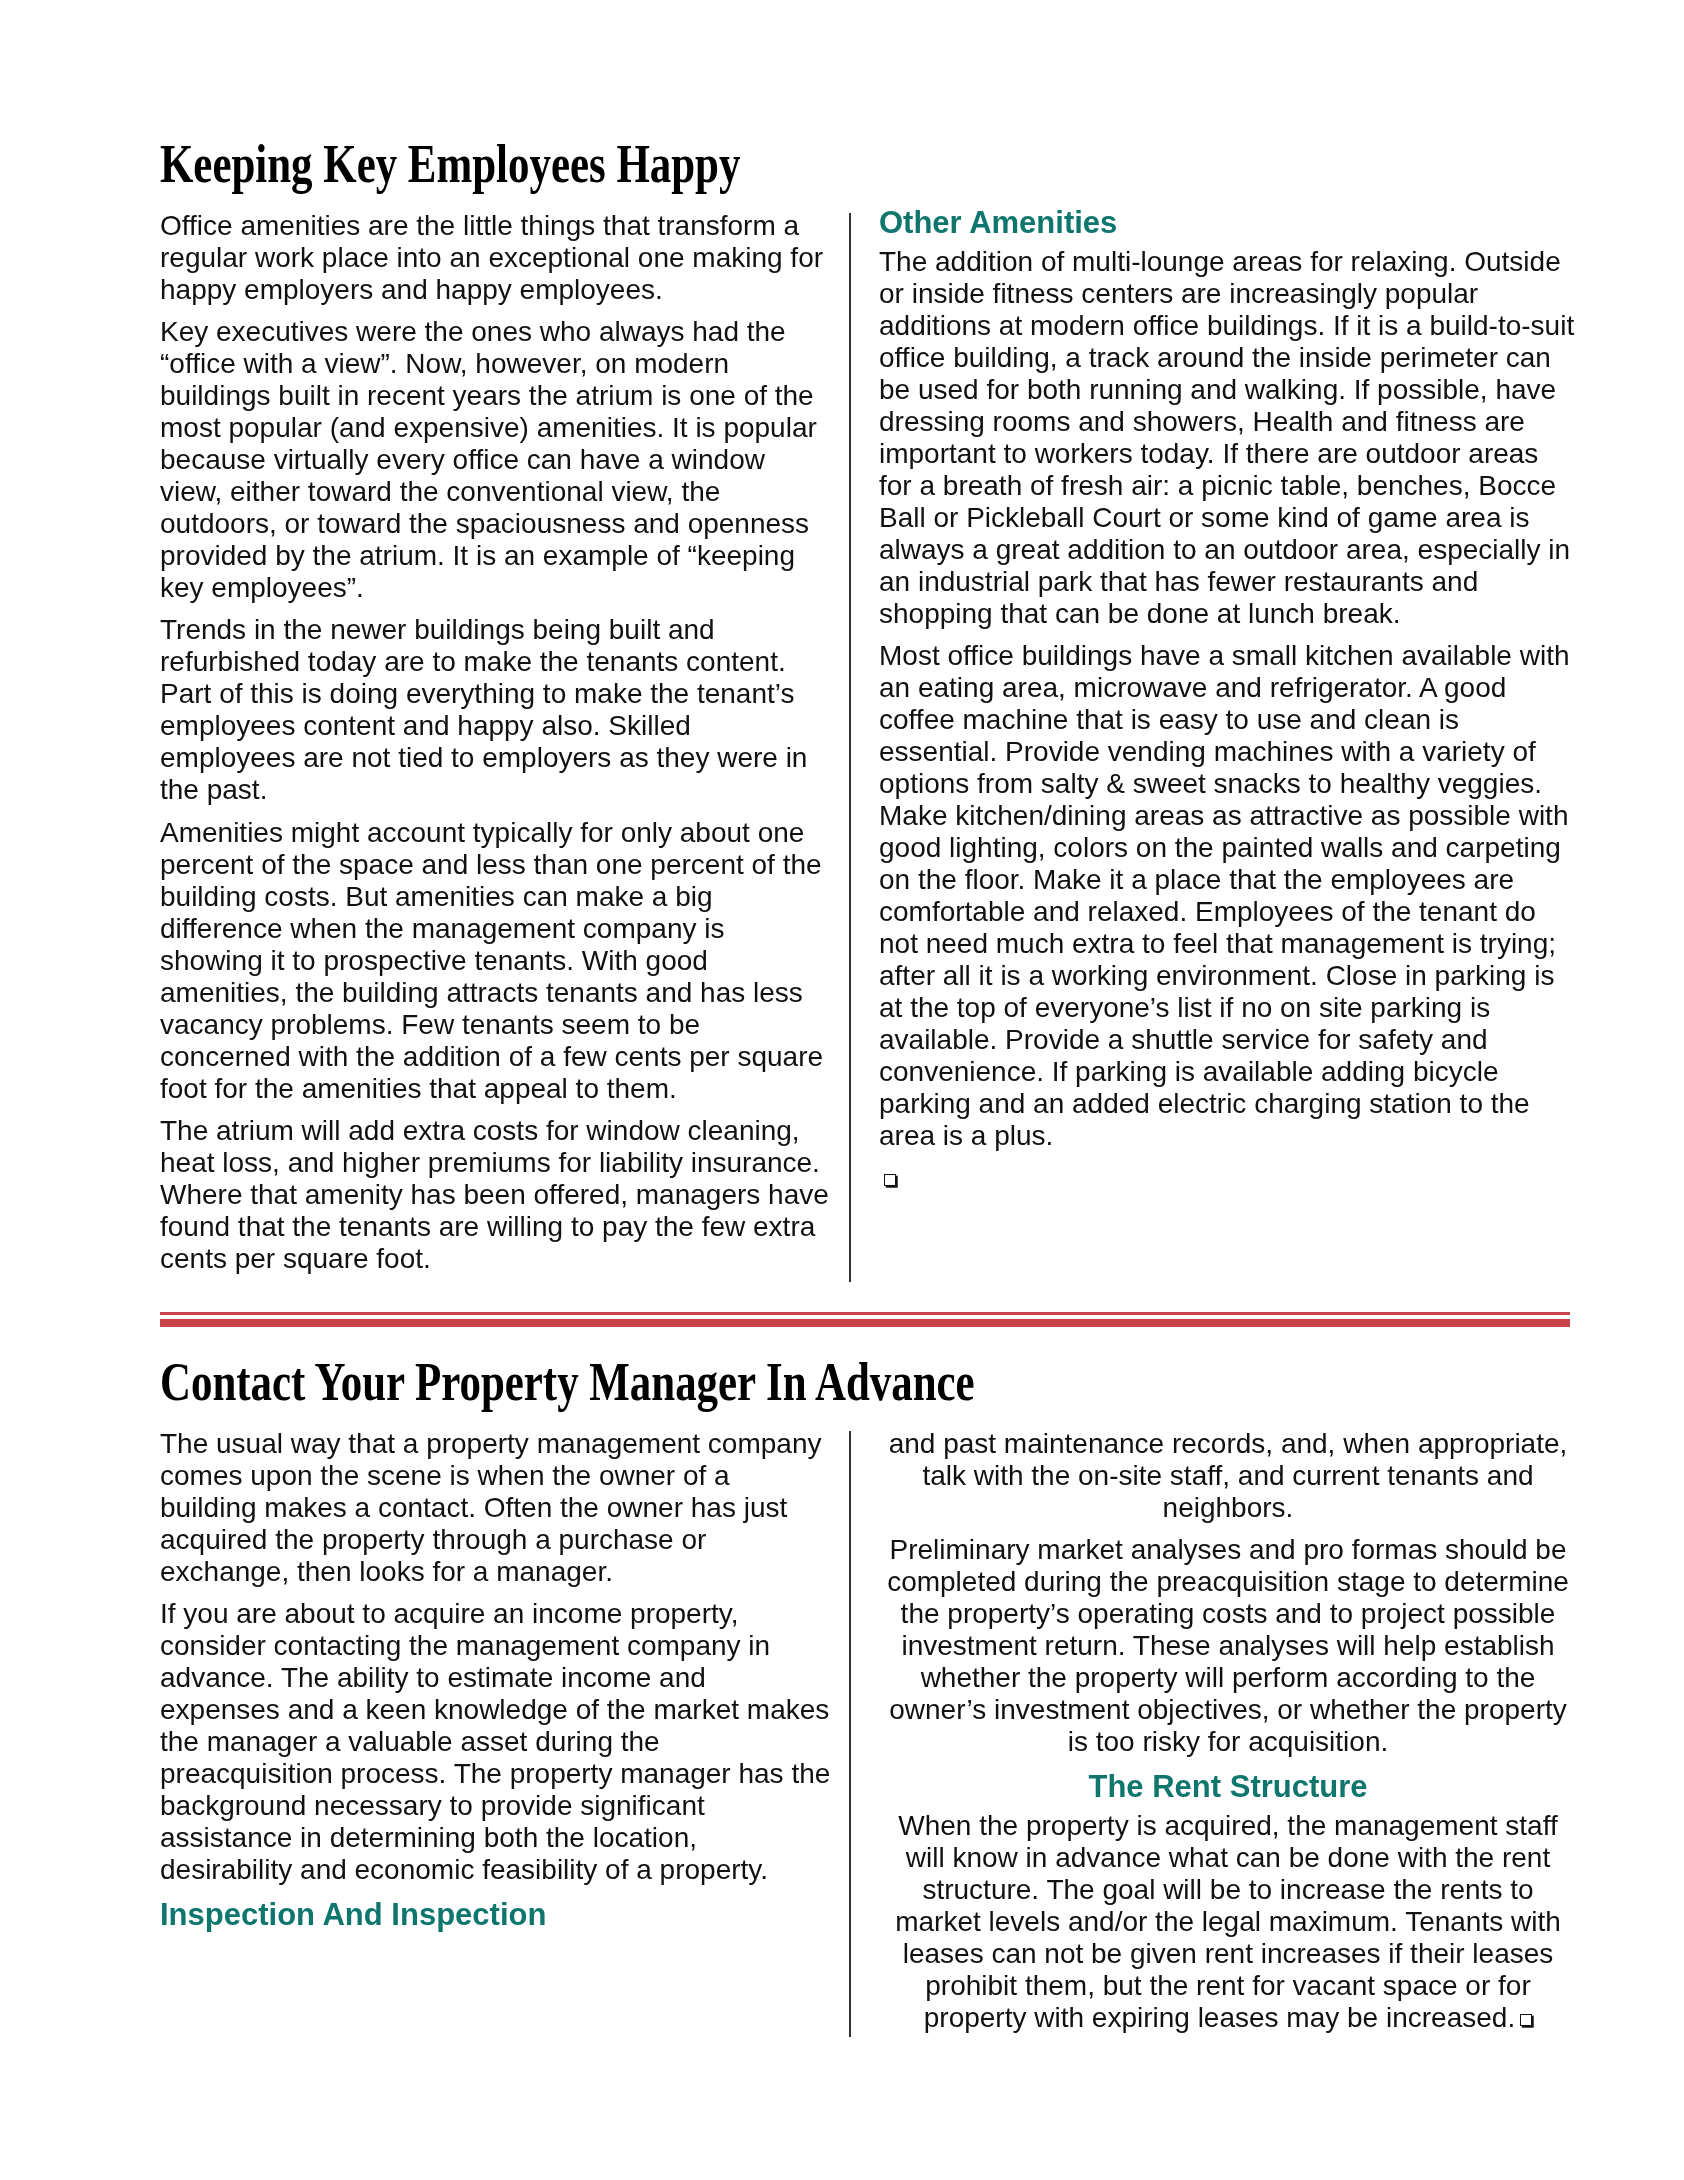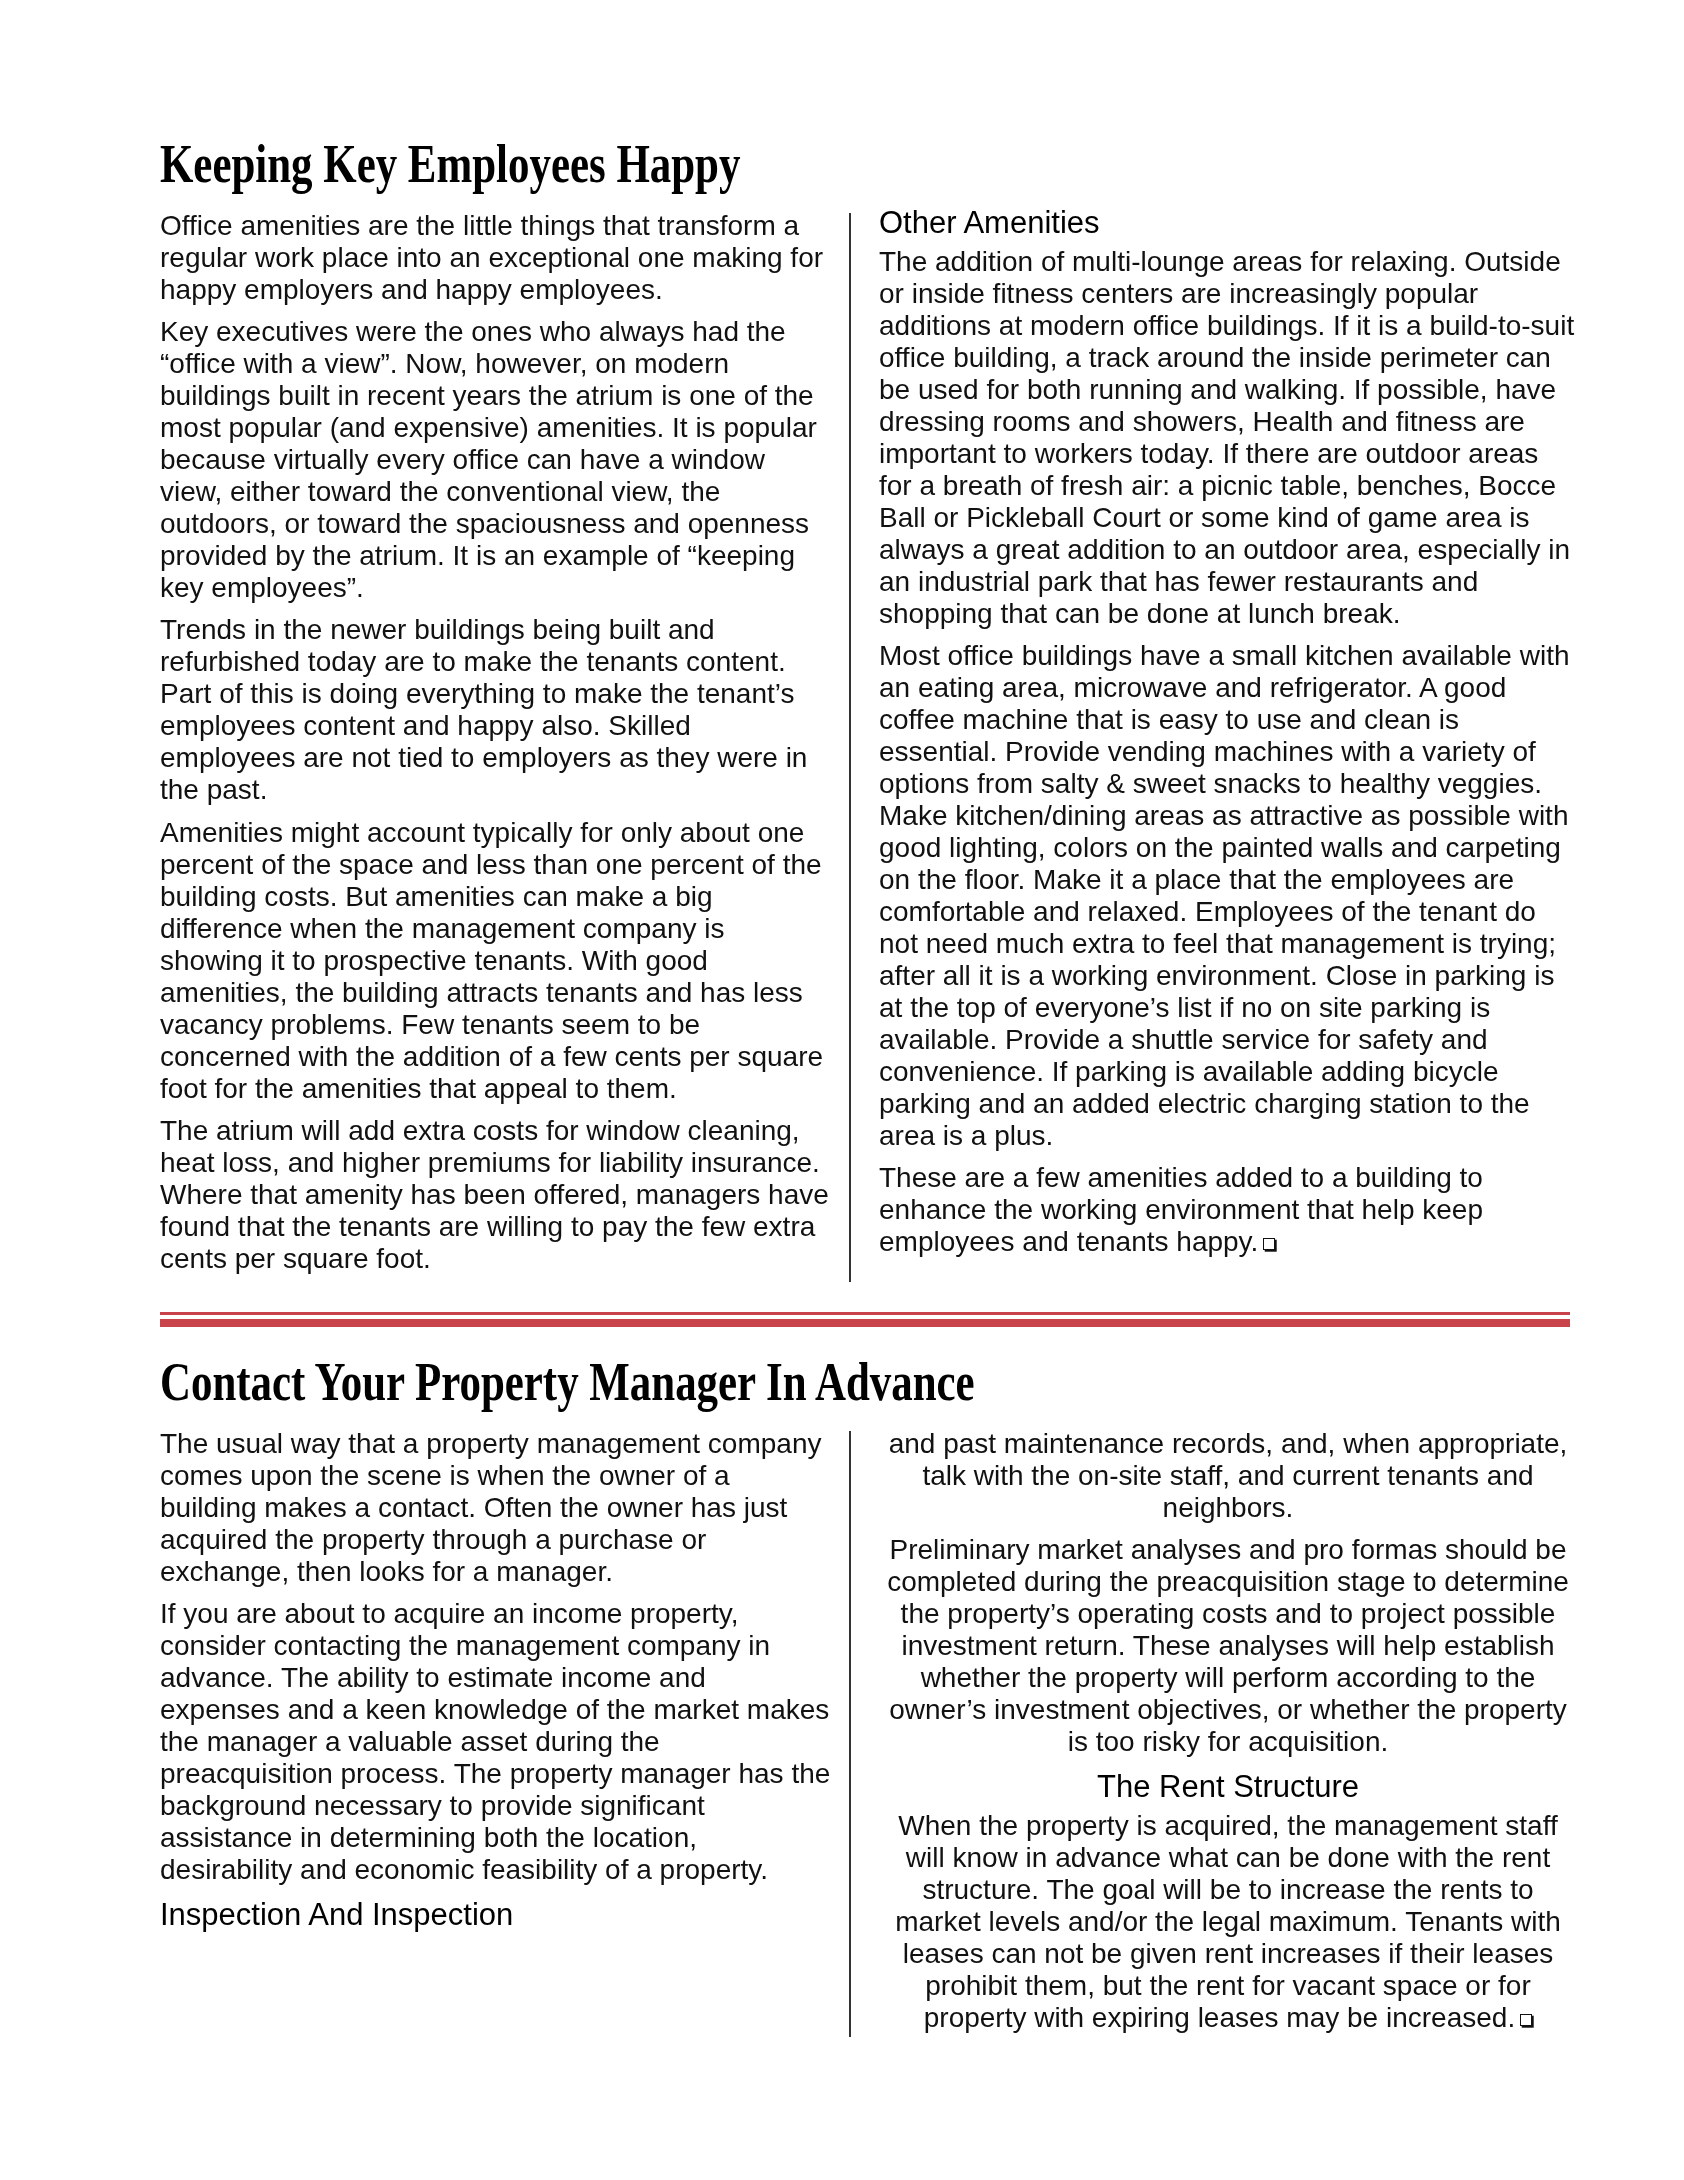--- a/index.html
+++ b/index.html
@@ -12,21 +12,21 @@
     transform: scaleX(0.78); transform-origin: left top;
     letter-spacing: 0px; white-space: nowrap; color: #000;
   }
   .col {
     position: absolute;
     font-family: "Liberation Sans", "DejaVu Sans", sans-serif;
     font-size: 28px; line-height: 32px; color: #111;
   }
   .col p { margin: 0 0 10.2px 0; }
   .col h3 {
-    margin: 0 0 5.1px 0; font-size: 31px; line-height: 37px; font-weight: normal; color: #000000;
+    margin: 0 0 5.1px 0; font-size: 31px; line-height: 37px; font-weight: bold; color: #0f766e;
   }
   .rule-v { position: absolute; width: 1.7px; background: #333; }
   .divider-thin { position: absolute; left: 147px; width: 1410px; height: 3.4px; background: #c9434b; }
   .divider-thick { position: absolute; left: 147px; width: 1410px; height: 7.7px; background: #c9434b; }
   .endmark {
     display: inline-block; width: 12px; height: 12px; border: 1.7px solid #111; box-sizing: border-box;
     box-shadow: 1.7px 1.7px 0 #111; margin-left: 5.1px; vertical-align: 1.7px;
   }
 </style>
 </head>
@@ -43,21 +43,21 @@
     <p>Amenities might account typically for only about one percent of the space and less than one percent of the building costs. But amenities can make a big difference when the management company is showing it to prospective tenants. With good amenities, the building attracts tenants and has less vacancy problems. Few tenants seem to be concerned with the addition of a few cents per square foot for the amenities that appeal to them.</p>
     <p>The atrium will add extra costs for window cleaning, heat loss, and higher premiums for liability insurance. Where that amenity has been offered, managers have found that the tenants are willing to pay the few extra cents per square foot.</p>
   </div>
 
   <div class="rule-v" style="left:836px; top:213px; height:1069px;"></div>
 
   <div class="col" style="left:866px; top:204px; width:698px;">
     <h3>Other Amenities</h3>
     <p>The addition of multi-lounge areas for relaxing. Outside or inside fitness centers are increasingly popular additions at modern office buildings. If it is a build-to-suit office building, a track around the inside perimeter can be used for both running and walking. If possible, have dressing rooms and showers, Health and fitness are important to workers today. If there are outdoor areas for a breath of fresh air: a picnic table, benches, Bocce Ball or Pickleball Court or some kind of game area is always a great addition to an outdoor area, especially in an industrial park that has fewer restaurants and shopping that can be done at lunch break.</p>
     <p>Most office buildings have a small kitchen available with an eating area, microwave and refrigerator. A good coffee machine that is easy to use and clean is essential. Provide vending machines with a variety of options from salty &amp; sweet snacks to healthy veggies. Make kitchen/dining areas as attractive as possible with good lighting, colors on the painted walls and carpeting on the floor. Make it a place that the employees are comfortable and relaxed. Employees of the tenant do not need much extra to feel that management is trying; after all it is a working environment. Close in parking is at the top of everyone’s list if no on site parking is available. Provide a shuttle service for safety and convenience. If parking is available adding bicycle parking and an added electric charging station to the area is a plus.</p>
-    <p><span>These are a few amenities added to a building to enhance the working environment that help keep employees and tenants happy.</span><span class="endmark"></span></p>
+    <p><span class="endmark"></span></p>
   </div>
 
   <div class="divider-thin" style="top: 1312px; background: rgb(201, 67, 75);"></div>
   <div class="divider-thick" style="top: 1319px; background: rgb(201, 67, 75);"></div>
 
   <div class="title" style="top:1354px;">Contact Your Property Manager In Advance</div>
 
   <div class="col" style="left:147px; top:1428px; width:673px;">
     <p>The usual way that a property management company comes upon the scene is when the owner of a building makes a contact. Often the owner has just acquired the property through a purchase or exchange, then looks for a manager.</p>
     <p>If you are about to acquire an income property, consider contacting the management company in advance. The ability to estimate income and expenses and a keen knowledge of the market makes the manager a valuable asset during the preacquisition process. The property manager has the background necessary to provide significant assistance in determining both the location, desirability and economic feasibility of a property.</p>

